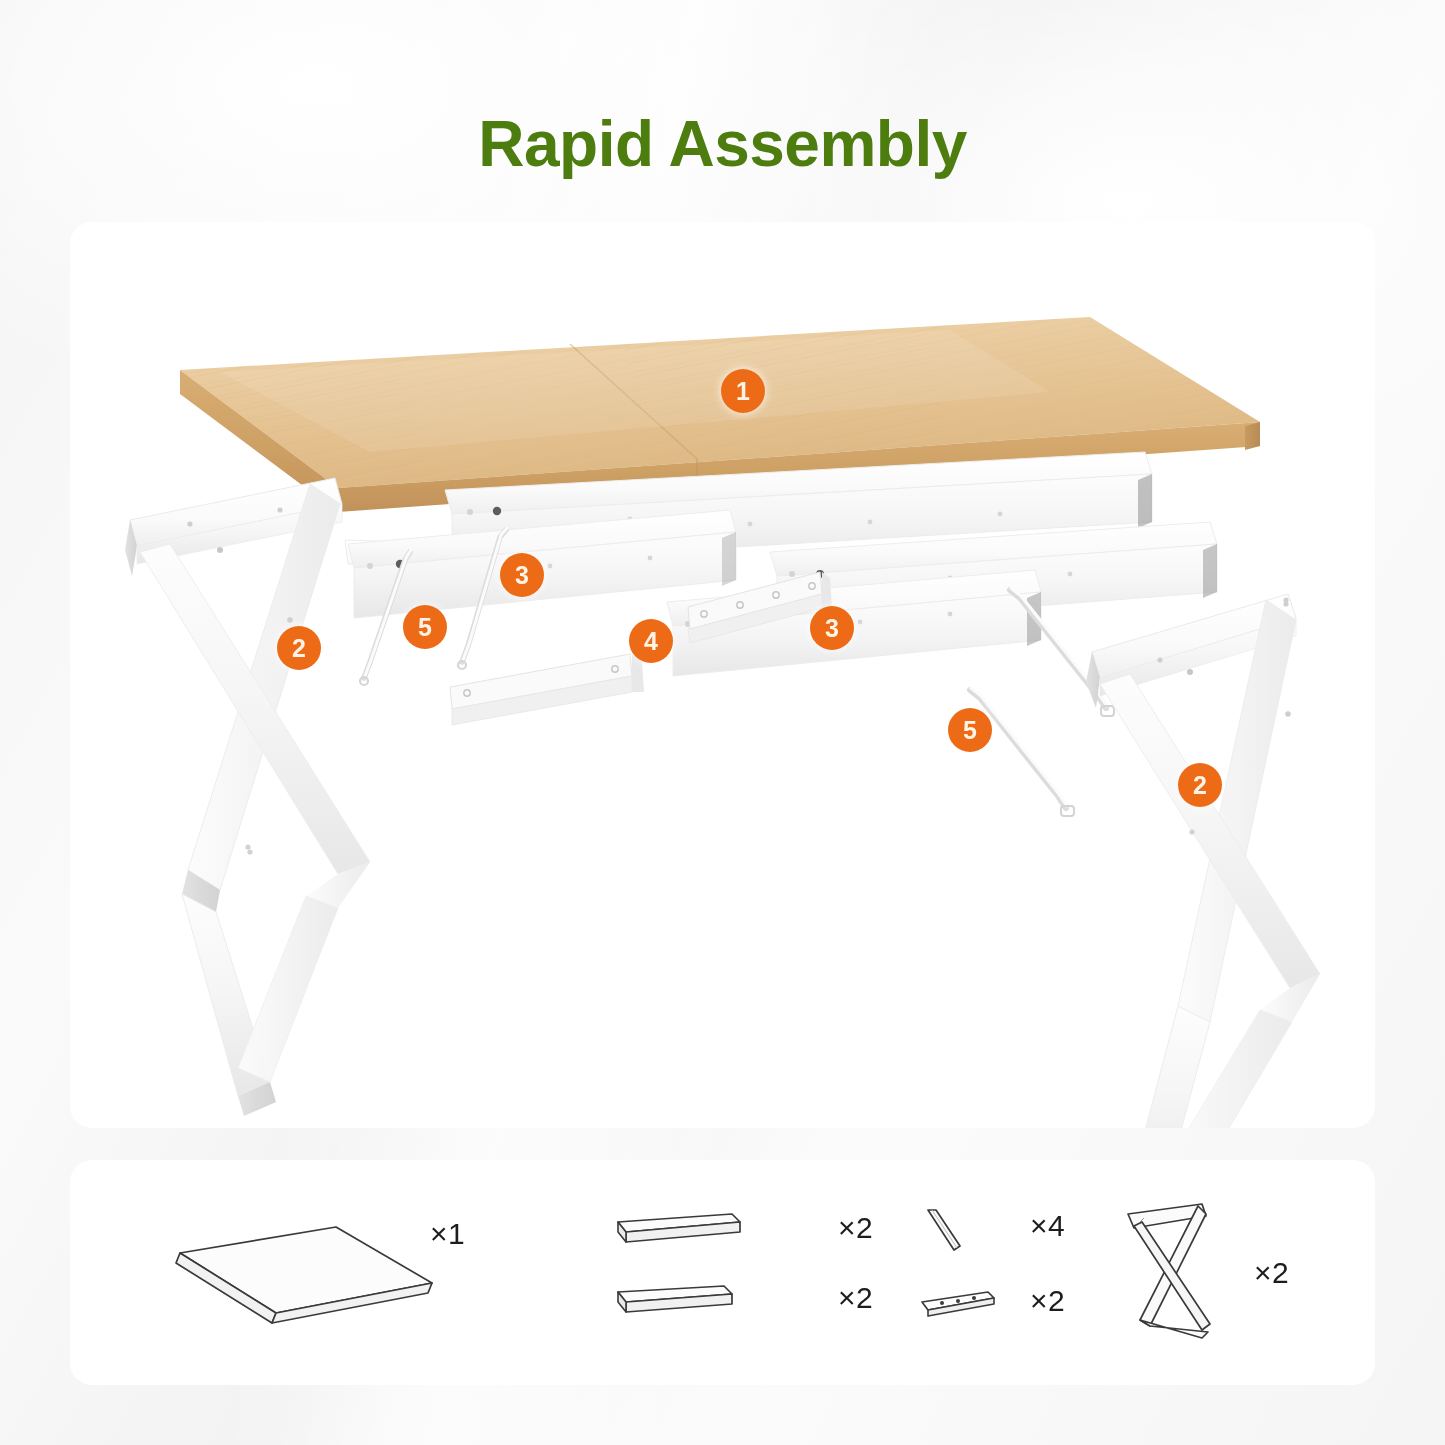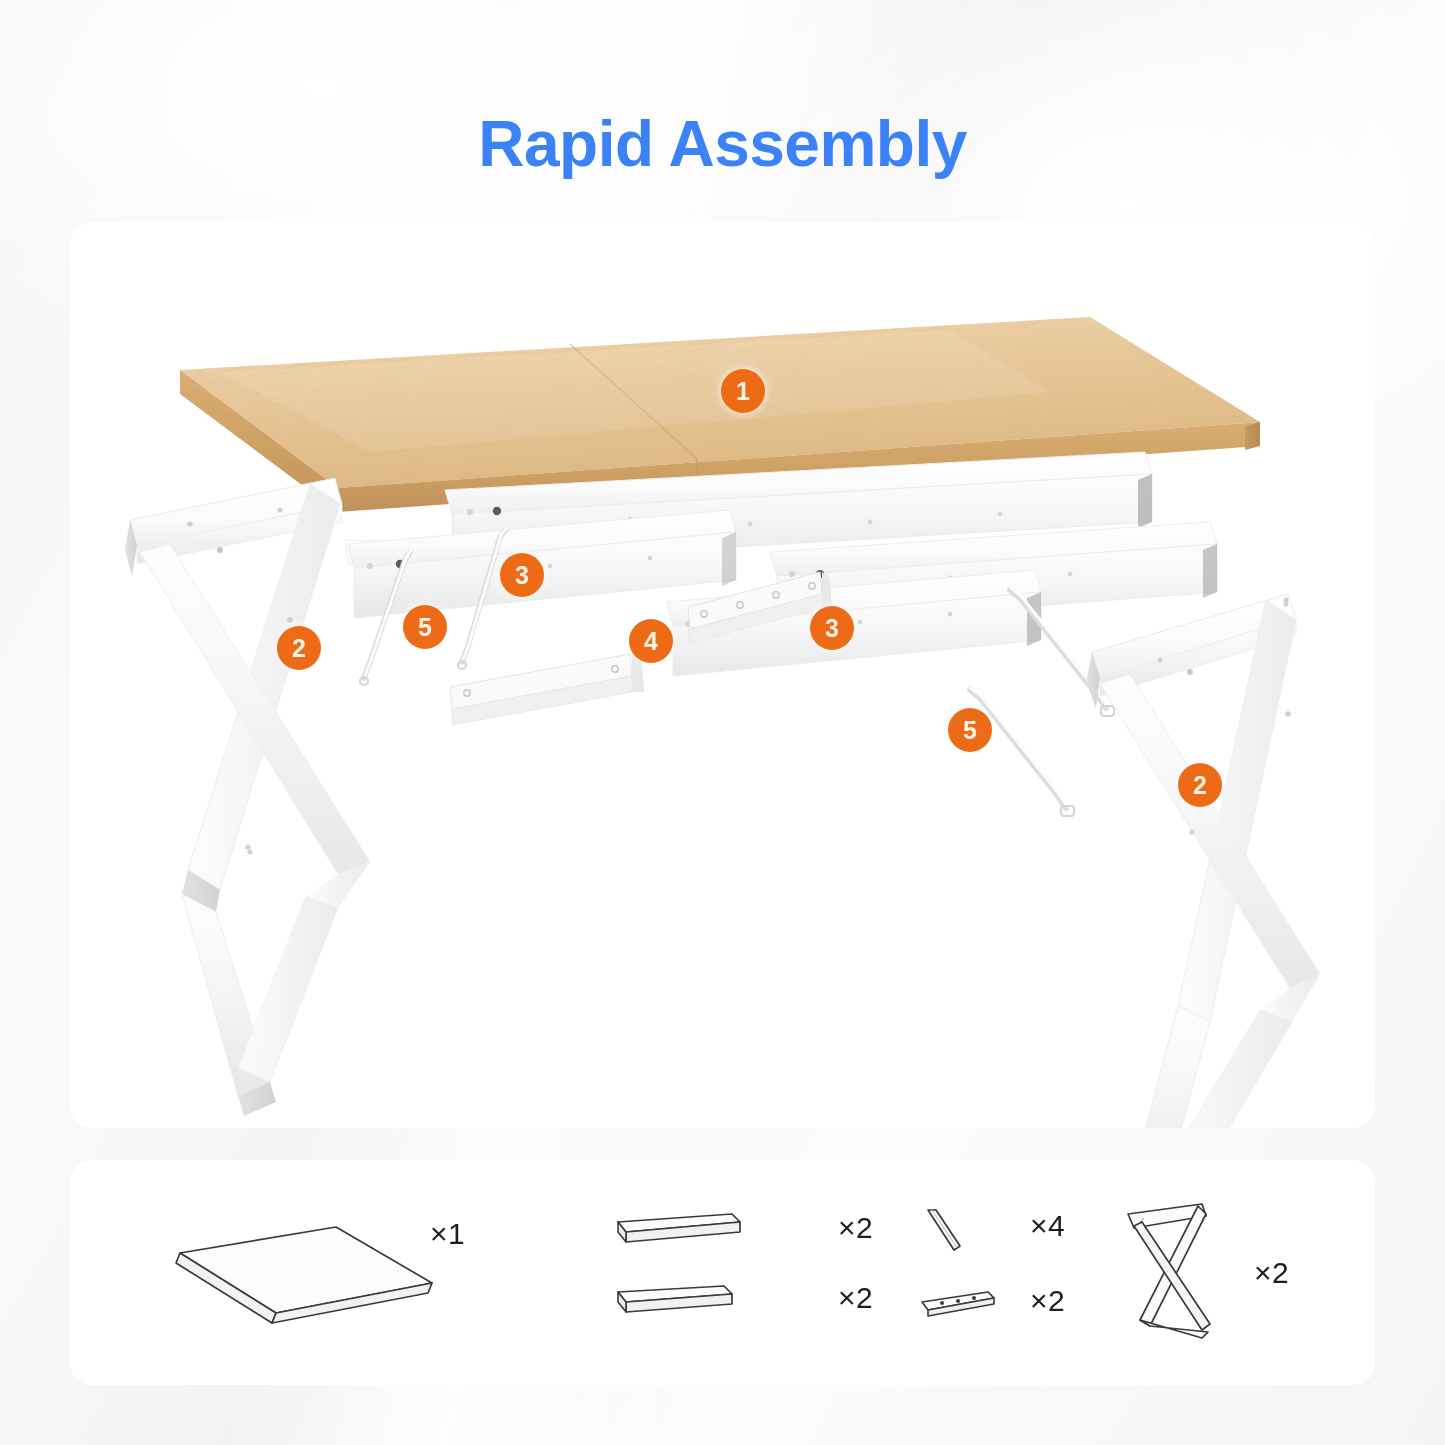--- a/index.html
+++ b/index.html
@@ -24,21 +24,21 @@
     pointer-events:none;
   }
 
   
   .title{
     position:absolute;left:0;right:0;top:64px;
     text-align:center;
     font-size:64px;
     font-weight:bold;
     letter-spacing:-0.5px;
-    color:#3b82f6;
+    color:#4d7c0f;
   }
 
   
   .card{
     position:absolute;
     background:#ffffff;
     border-radius:22px;
   }
   #diagram-card{left:70px;top:222px;width:1305px;height:906px;}
   #legend-card{left:70px;top:1160px;width:1305px;height:225px;}

